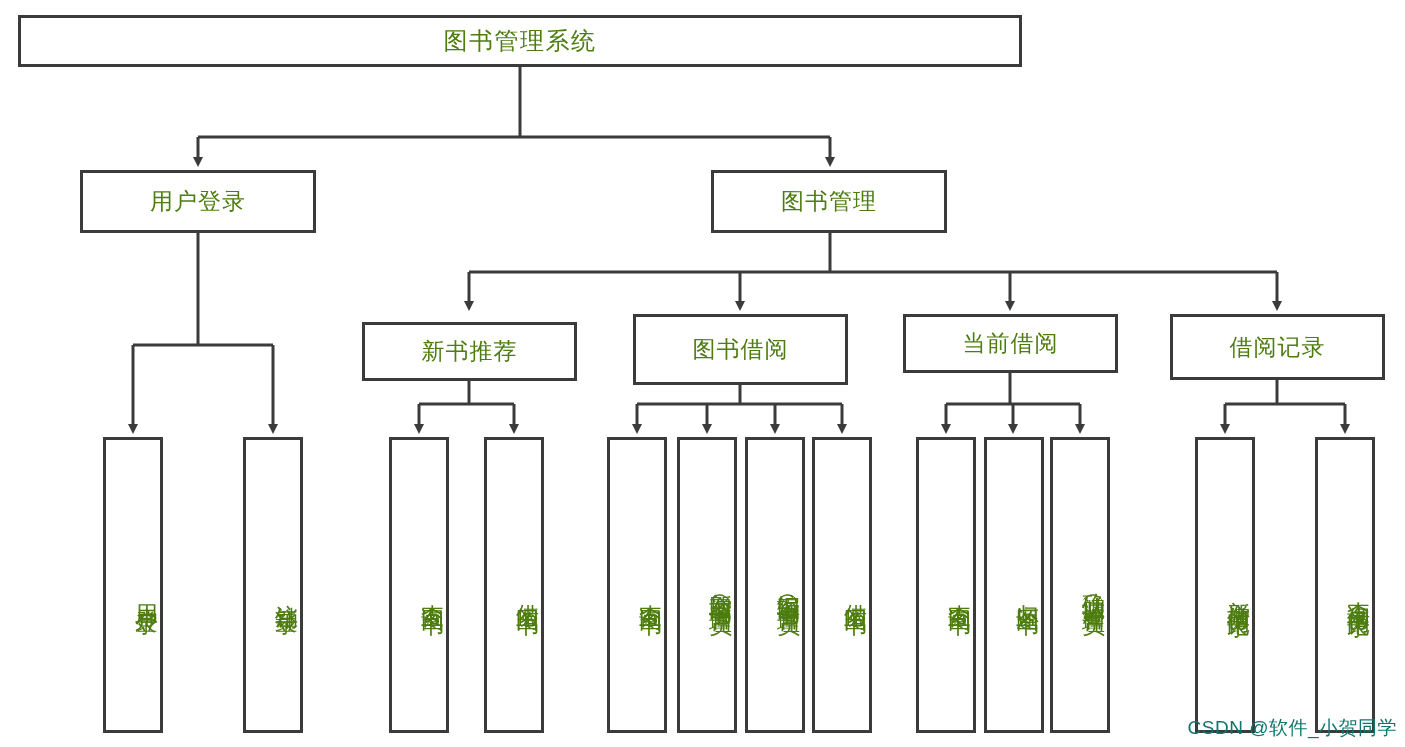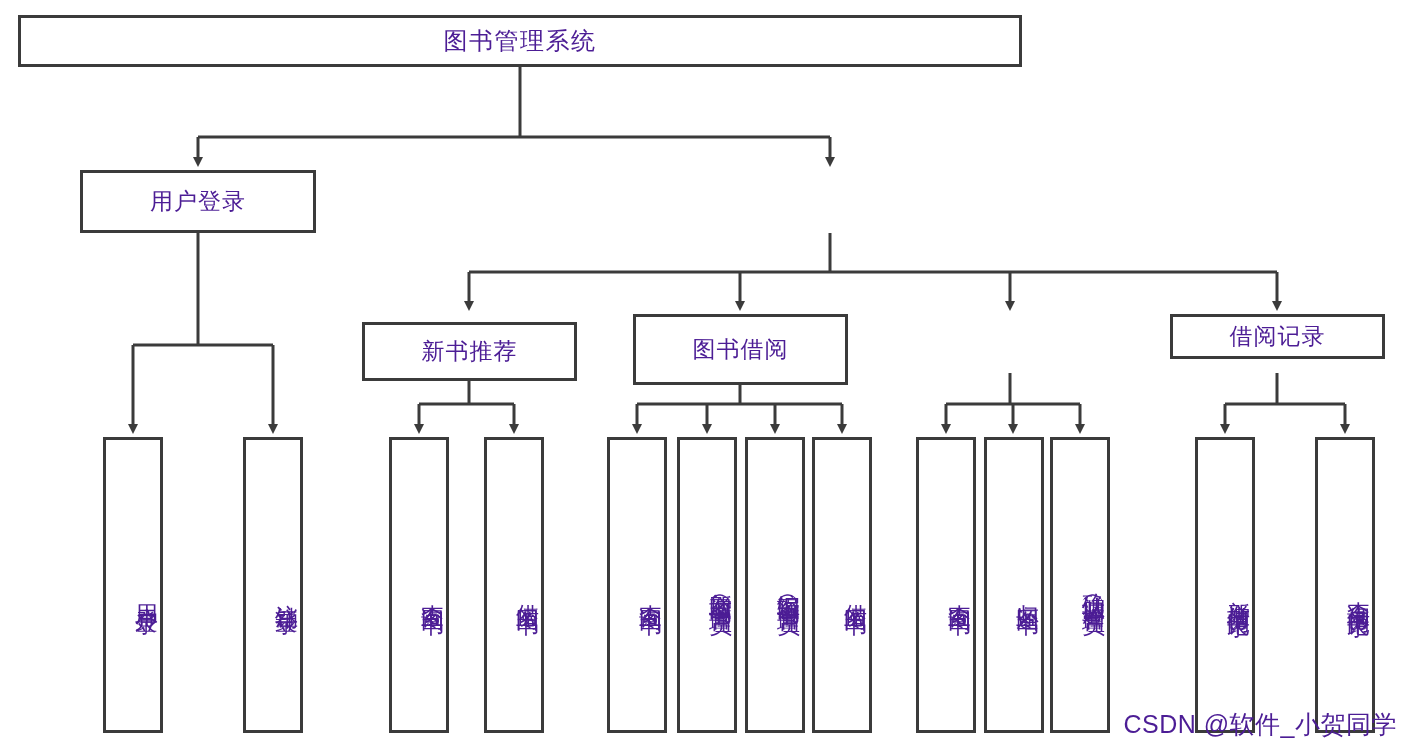--- a/index.html
+++ b/index.html
@@ -26,21 +26,21 @@
   }
   .node-box {
     position: absolute;
     box-sizing: border-box;
     border: 3px solid #3b3b3b;
     background: #ffffff;
     display: flex;
     align-items: center;
     justify-content: center;
     text-align: center;
-    color: #4c1d95;
+    color: #4d7c0f;
   }
   .node-h {
     font-size: 23px;
     line-height: 1.15;
     letter-spacing: 1px;
   }
   .node-root {
     font-size: 24px;
     letter-spacing: 1.5px;
   }
@@ -54,22 +54,22 @@
     align-items: flex-start;
     justify-content: center;
   }
   .node-v.tall {
     padding-top: 6px;
   }
   #watermark {
     position: absolute;
     right: 8px;
     bottom: 6px;
-    font-size: 25px;
-    color: #4c1d95;
+    font-size: 19px;
+    color: #0f766e;
     letter-spacing: 0.5px;
     white-space: nowrap;
     pointer-events: none;
   }
 </style>
 </head>
 <body>
 
 <div id="canvas">
 
@@ -123,28 +123,34 @@
     </g>
   </svg>
 
   <div class="node-box node-root" style="left:18px; top:15px; width:1004px; height:52px;">
     <span>图书管理系统</span>
   </div>
 
   <div class="node-box node-h" style="left:80px; top:170px; width:236px; height:63px;">
     <span>用户登录</span>
   </div>
+  <div class="node-box node-h" style="left:711px; top:170px; width:236px; height:63px;">
+    <span>图书管理</span>
+  </div>
 
   <div class="node-box node-h" style="left:362px; top:314px; width:215px; height:59px;margin-top:8px;">
     <span>新书推荐</span>
   </div>
   <div class="node-box node-h" style="left:633px; top:314px; width:215px; height:71px;">
     <span>图书借阅</span>
   </div>
-  <div class="node-box node-h" style="left:1170px; top:314px; width:215px; height:45px;">
+  <div class="node-box node-h" style="left:903px; top:314px; width:215px; height:59px;">
+    <span>当前借阅</span>
+  </div>
+  <div class="node-box node-h" style="left:1170px; top:314px; width:215px; height:66px;">
     <span>借阅记录</span>
   </div>
 
   <div class="node-box node-v" style="left:103px; top:437px; width:60px; height:296px;">
     <span>用户登录</span>
   </div>
   <div class="node-box node-v" style="left:243px; top:437px; width:60px; height:296px;">
     <span>注销登录</span>
   </div>
 

